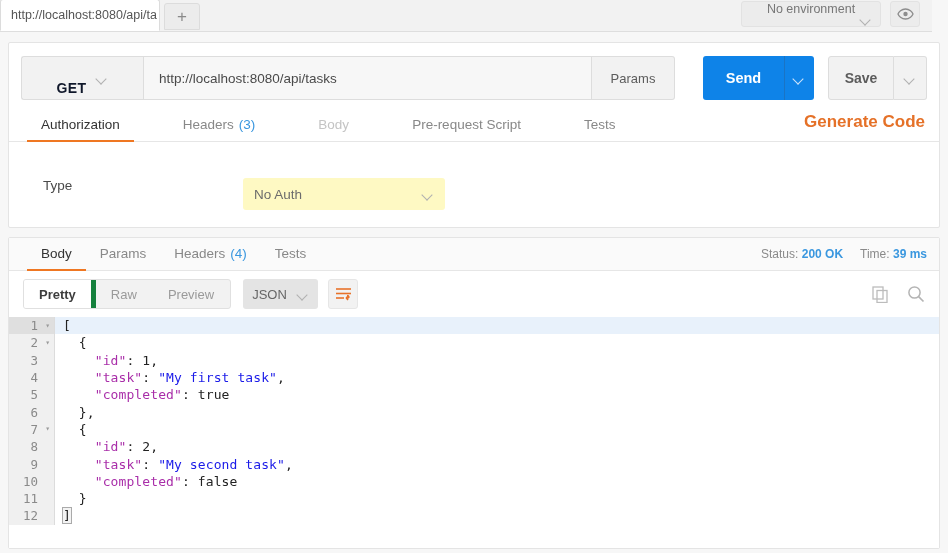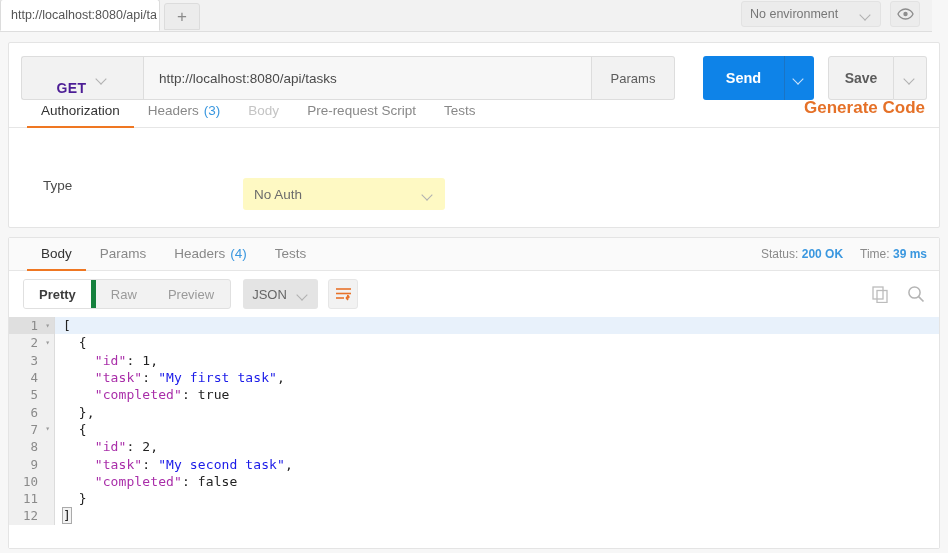--- a/index.html
+++ b/index.html
@@ -32,21 +32,21 @@
     display: flex; align-items: center; justify-content: center;
     color: #8a8a8a; font-size: 17px; line-height: 1;
   }
   .tabstrip-right {
     margin-left: auto; display: flex; align-items: center;
     gap: 9px; padding-right: 12px; padding-bottom: 4px;
   }
   .env-select {
     width: 140px; height: 26px; background: #ececec; border: 1px solid #e2e2e2;
     border-radius: 3px; display: flex; align-items: center;
-    padding: 0 8px; font-size: 12.5px; color: #777;
+    padding: 0 8px; font-size: 12.5px; color: #777; flex-direction: column;
   }
   .env-select .chev { margin-left: auto; }
   .eye-btn {
     width: 30px; height: 26px; background: #ececec; border: 1px solid #e2e2e2;
     border-radius: 3px; display: flex; align-items: center; justify-content: center;
   }
   .chev { width: 11px; height: 7px; position: relative; display: inline-block; }
   .chev::before {
     content: ""; position: absolute; left: 0; top: 0;
     width: 7px; height: 7px; border-right: 1.6px solid #b0b0b0;
@@ -64,21 +64,21 @@
   
   .urlbar {
     position: absolute; left: 12px; top: 13px;
     width: 906px; height: 44px; display: flex; align-items: stretch;
   }
   .method-box {
     width: 122px; background: #f2f2f2; border: 1px solid #dddddd;
     border-right: none; border-top-left-radius: 3px; border-bottom-left-radius: 3px;
     display: flex; align-items: center; justify-content: center; gap: 11px;
   }
-  .method-label { font-size: 14px; font-weight: bold; color: #4c1d95; letter-spacing: .4px; margin-top: 20px; }
+  .method-label { font-size: 14px; font-weight: bold; color: #0f172a; letter-spacing: .4px; margin-top: 20px; }
   .url-input {
     flex: 1; background: #f7f7f7; border: 1px solid #dddddd;
     display: flex; align-items: center; padding-left: 15px;
     font-size: 13.5px; color: #4a4a4a;
   }
   .params-btn {
     width: 83px; background: #f2f2f2; border: 1px solid #dddddd; border-left: none;
     border-top-right-radius: 3px; border-bottom-right-radius: 3px;
     display: flex; align-items: center; justify-content: center;
     font-size: 13px; color: #5c5c5c;
@@ -106,21 +106,21 @@
     width: 33px; background: #f2f2f2; border: 1px solid #dddddd; border-left: none;
     border-top-right-radius: 3px; border-bottom-right-radius: 3px;
     display: flex; align-items: center; justify-content: center;
   }
 
   
   .tabrow {
     position: absolute; display: flex; align-items: flex-end;
     border-bottom: 1px solid #e6e6e6;
   }
-  .req-tabrow { left: 0; top: 52px; width: 930px; height: 33px; padding-left: 18px; }
+  .req-tabrow { left: 0; top: 66px; width: 930px; height: 33px; padding-left: 18px; gap: 35px; }
   .res-tabrow { left: 0; top: 0; width: 930px; height: 33px; padding-left: 18px;
                 background: #fafafa; }
   .tab-item {
     height: 33px; display: flex; align-items: center; padding: 0 14px;
     font-size: 13.5px; color: #888; border-bottom: 2px solid transparent;
     margin-bottom: -1px; white-space: nowrap;
   }
   .tab-item.active { color: #333; border-bottom-color: #ef7722; }
   .tab-item.dim { color: #c4c4c4; }
   .tab-count { color: #3a97df; margin-left: 5px; }

